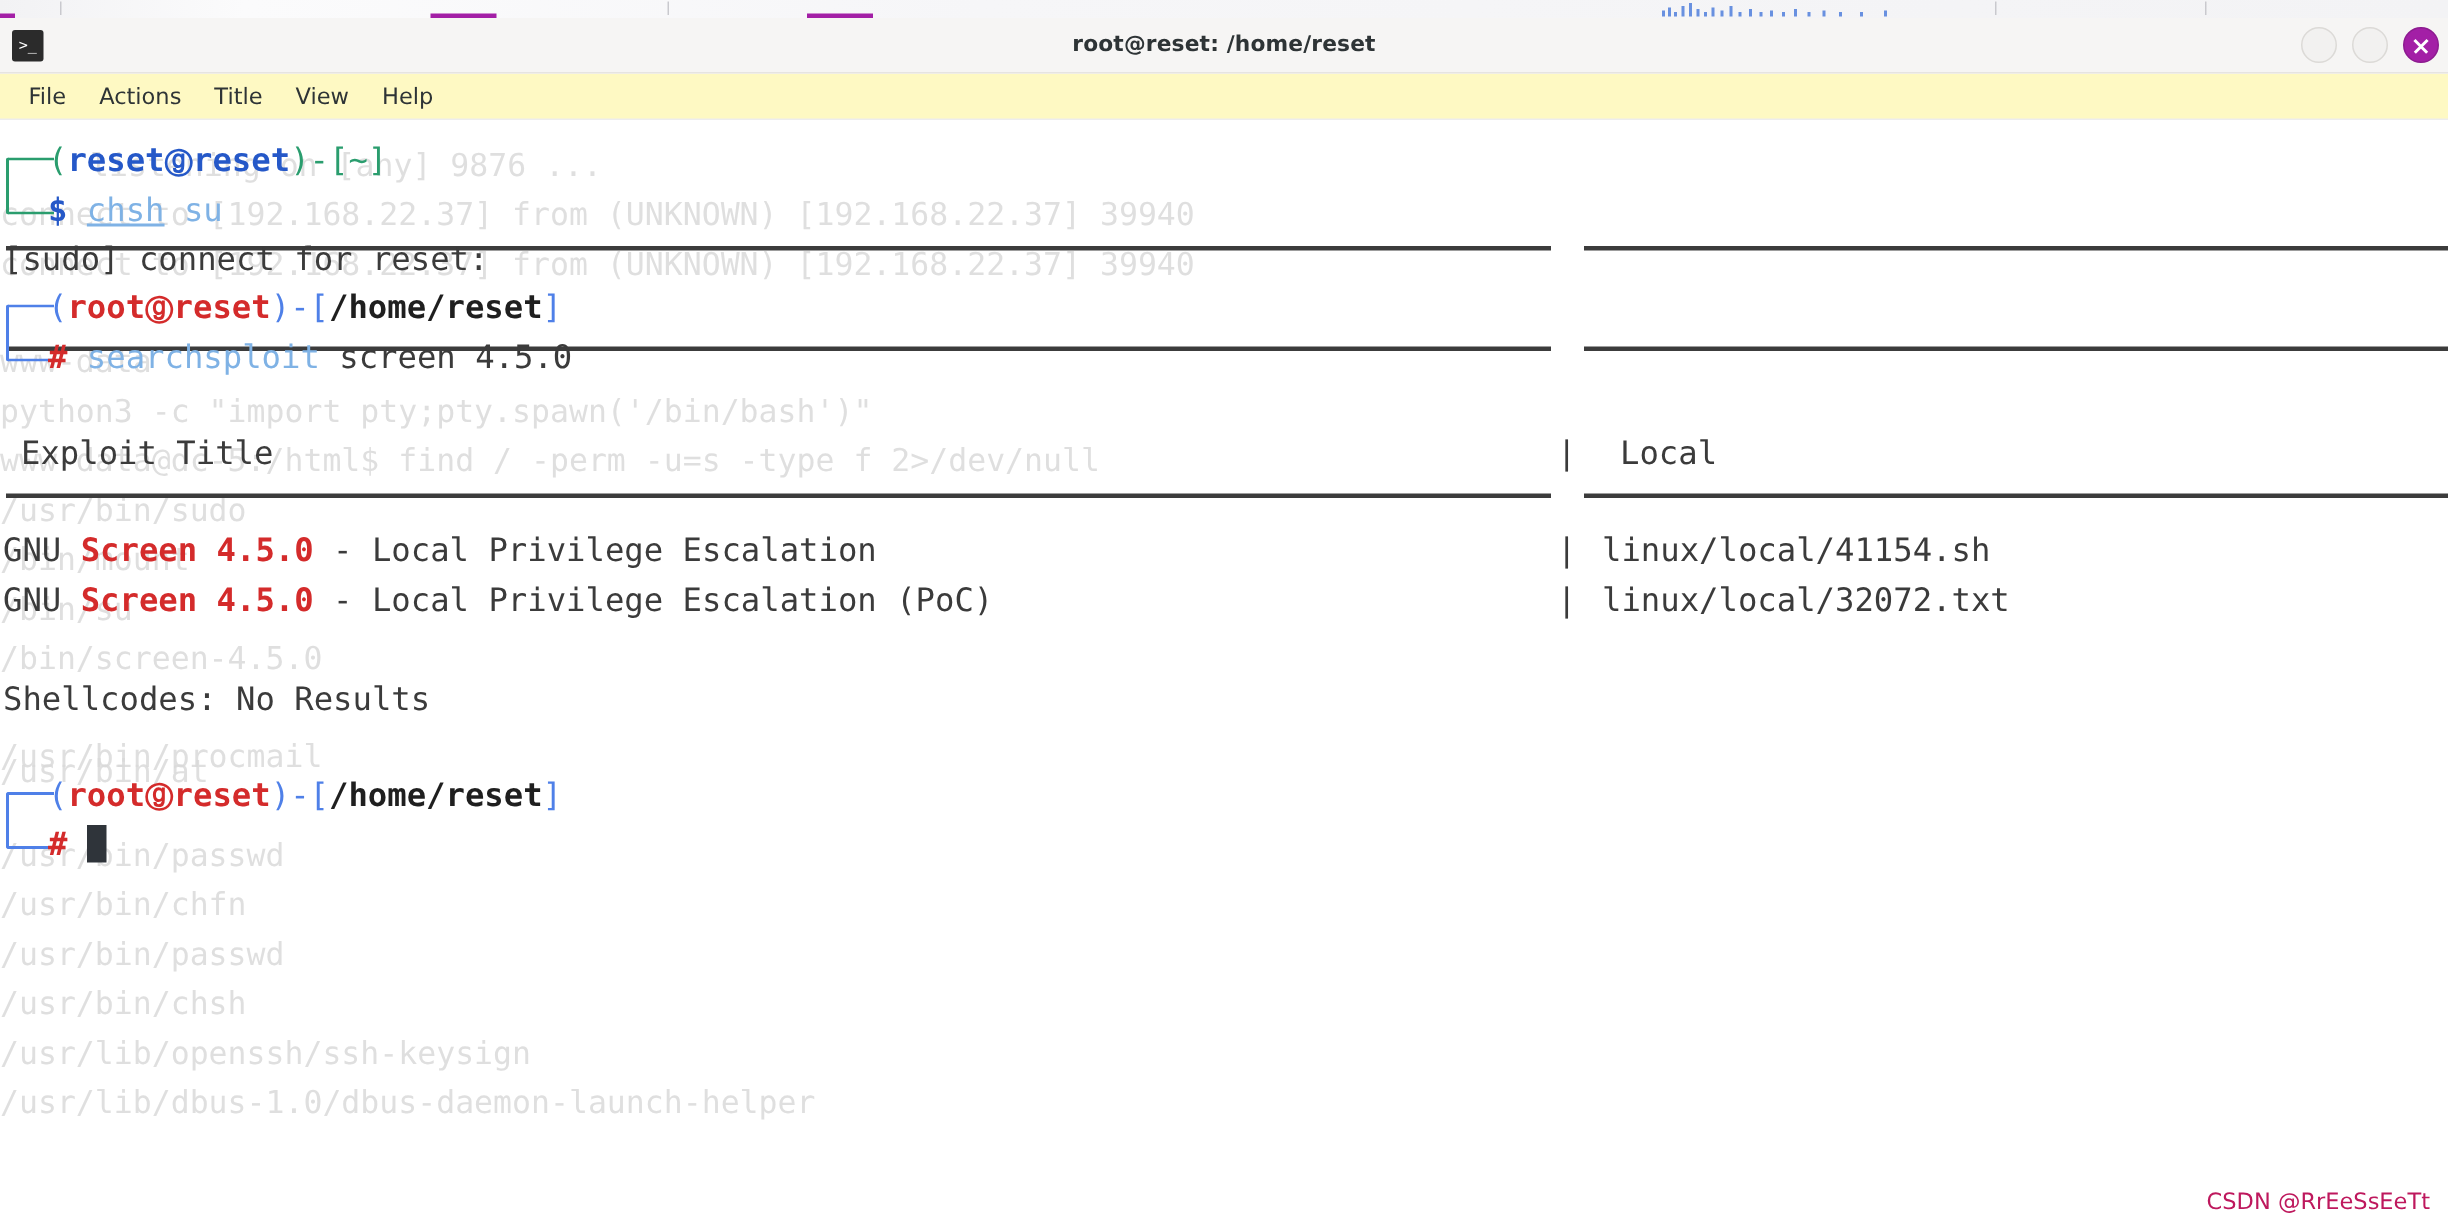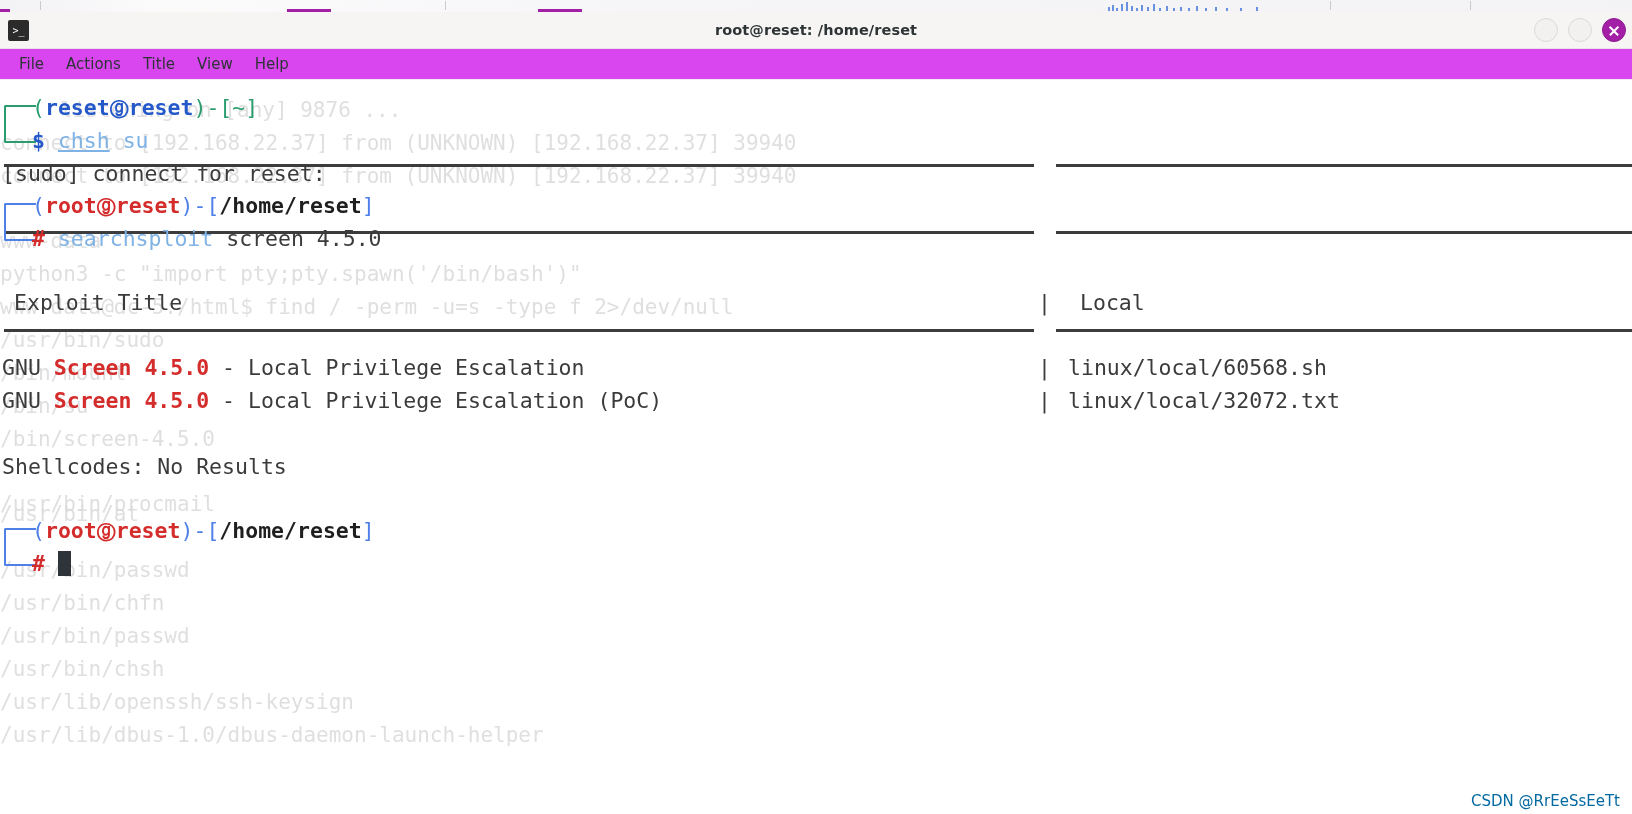--- a/index.html
+++ b/index.html
@@ -116,21 +116,21 @@
     left: 5px; top: 10.5px;
     width: 12px; height: 1.6px;
     background: #ffffff;
   }
   .ctl.close::before { transform: rotate(45deg); }
   .ctl.close::after  { transform: rotate(-45deg); }
 
   
   .menubar {
     height: 30px;
-    background: #d946ef;
+    background: #fef9c3;
     display: flex;
     align-items: center;
     padding-left: 10px;
     gap: 4px;
     border-bottom: 1px solid #ededed;
   }
   .menu-item {
     font-family: "DejaVu Sans", "Liberation Sans", sans-serif;
     font-size: 15px;
     color: #2e3436;
@@ -244,21 +244,21 @@
     vertical-align: -5px;
   }
 
   
   .watermark {
     position: absolute;
     right: 12px;
     bottom: 8px;
     font-family: "DejaVu Sans", "Liberation Sans", sans-serif;
     font-size: 15px;
-    color: #0369a1;
+    color: #be185d;
     z-index: 5;
   }
 </style>
 </head>
 <body>
 
 <div class="outer-strip">
   <div class="accent a1"></div>
   <div class="accent a2"></div>
   <div class="accent a3"></div>
@@ -354,21 +354,21 @@
 
       <div class="pr-corner-bot root" style="top:141px"></div>
       <div class="line" style="top:143px;left:32px"><span class="c-red">#</span><span> </span><span class="c-cyan">searchsploit</span><span class="c-body"> screen 4.5.0</span></div>
 
       <div class="line" style="top:207px;left:14px">Exploit Title</div>
       <div class="line" style="top:207px;left:1038px">|</div>
       <div class="line" style="top:207px;left:1080px">Local</div>
 
       <div class="line" style="top:272px;left:2px"><span>GNU </span><span class="c-redhit">Screen 4.5.0</span><span> - Local Privilege Escalation</span></div>
       <div class="line" style="top:272px;left:1038px">|</div>
-      <div class="line" style="top:272px;left:1068px">linux/local/60568.sh</div>
+      <div class="line" style="top:272px;left:1068px">linux/local/41154.sh</div>
 
       <div class="line" style="top:305px;left:2px"><span>GNU </span><span class="c-redhit">Screen 4.5.0</span><span> - Local Privilege Escalation (PoC)</span></div>
       <div class="line" style="top:305px;left:1038px">|</div>
       <div class="line" style="top:305px;left:1068px">linux/local/32072.txt</div>
 
       <div class="line" style="top:371px;left:2px">Shellcodes: No Results</div>
 
       <div class="pr-corner-top root" style="top:448px"></div>
       <div class="line" style="top:435px;left:32px"><span class="c-blueltr">(</span><span class="c-red">root</span><span class="c-red kali-glyph">ⓖ</span><span class="c-red">reset</span><span class="c-blueltr">)</span><span class="c-blueltr">-</span><span class="c-blueltr">[</span><span class="c-dark">/home/reset</span><span class="c-blueltr">]</span></div>
 

